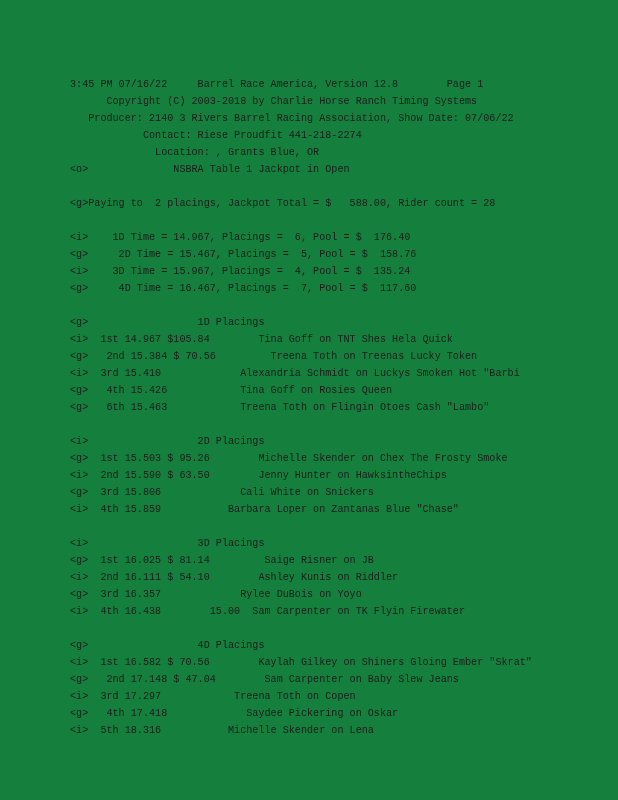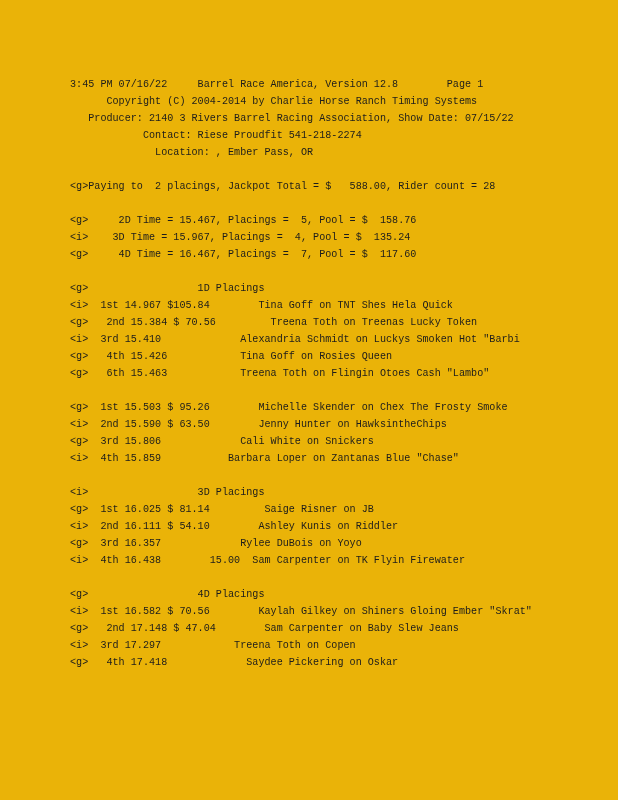--- a/index.html
+++ b/index.html
@@ -16,21 +16,21 @@
     font-family: "Liberation Sans", sans-serif;
     color: #1a1a1a;
   }
 
   .page {
     position: absolute;
     left: 0;
     top: 0;
     width: 618px;
     height: 800px;
-    background: #eab308;
+    background: #15803d;
   }
 
   .report {
     position: absolute;
     left: 70px;
     top: 76px;
     width: 500px;
   }
 
   
@@ -46,48 +46,52 @@
   .line.blank {
     color: transparent;
   }
 </style>
 </head>
 <body>
 
 <div class="page">
   <div class="report" id="report-body">
       <div class="line">3:45 PM 07/16/22     Barrel Race America, Version 12.8        Page 1</div>
-      <div class="line">      Copyright (C) 2004-2014 by Charlie Horse Ranch Timing Systems</div>
-      <div class="line">   Producer: 2140 3 Rivers Barrel Racing Association, Show Date: 07/15/22</div>
-      <div class="line">            Contact: Riese Proudfit 541-218-2274</div>
-      <div class="line">              Location: , Ember Pass, OR</div>
+      <div class="line">      Copyright (C) 2003-2018 by Charlie Horse Ranch Timing Systems</div>
+      <div class="line">   Producer: 2140 3 Rivers Barrel Racing Association, Show Date: 07/06/22</div>
+      <div class="line">            Contact: Riese Proudfit 441-218-2274</div>
+      <div class="line">              Location: , Grants Blue, OR</div>
+      <div class="line">&lt;o&gt;              NSBRA Table 1 Jackpot in Open</div>
       <div class="line blank"></div>
       <div class="line">&lt;g&gt;Paying to  2 placings, Jackpot Total = $   588.00, Rider count = 28</div>
       <div class="line blank"></div>
+      <div class="line">&lt;i&gt;    1D Time = 14.967, Placings =  6, Pool = $  176.40</div>
       <div class="line">&lt;g&gt;     2D Time = 15.467, Placings =  5, Pool = $  158.76</div>
       <div class="line">&lt;i&gt;    3D Time = 15.967, Placings =  4, Pool = $  135.24</div>
       <div class="line">&lt;g&gt;     4D Time = 16.467, Placings =  7, Pool = $  117.60</div>
       <div class="line blank"></div>
       <div class="line">&lt;g&gt;                  1D Placings</div>
       <div class="line">&lt;i&gt;  1st 14.967 $105.84        Tina Goff on TNT Shes Hela Quick</div>
       <div class="line">&lt;g&gt;   2nd 15.384 $ 70.56         Treena Toth on Treenas Lucky Token</div>
       <div class="line">&lt;i&gt;  3rd 15.410             Alexandria Schmidt on Luckys Smoken Hot "Barbi</div>
       <div class="line">&lt;g&gt;   4th 15.426            Tina Goff on Rosies Queen</div>
       <div class="line">&lt;g&gt;   6th 15.463            Treena Toth on Flingin Otoes Cash "Lambo"</div>
       <div class="line blank"></div>
+      <div class="line">&lt;i&gt;                  2D Placings</div>
       <div class="line">&lt;g&gt;  1st 15.503 $ 95.26        Michelle Skender on Chex The Frosty Smoke</div>
       <div class="line">&lt;i&gt;  2nd 15.590 $ 63.50        Jenny Hunter on HawksintheChips</div>
       <div class="line">&lt;g&gt;  3rd 15.806             Cali White on Snickers</div>
       <div class="line">&lt;i&gt;  4th 15.859           Barbara Loper on Zantanas Blue "Chase"</div>
       <div class="line blank"></div>
       <div class="line">&lt;i&gt;                  3D Placings</div>
       <div class="line">&lt;g&gt;  1st 16.025 $ 81.14         Saige Risner on JB</div>
       <div class="line">&lt;i&gt;  2nd 16.111 $ 54.10        Ashley Kunis on Riddler</div>
       <div class="line">&lt;g&gt;  3rd 16.357             Rylee DuBois on Yoyo</div>
       <div class="line">&lt;i&gt;  4th 16.438        15.00  Sam Carpenter on TK Flyin Firewater</div>
       <div class="line blank"></div>
       <div class="line">&lt;g&gt;                  4D Placings</div>
       <div class="line">&lt;i&gt;  1st 16.582 $ 70.56        Kaylah Gilkey on Shiners Gloing Ember "Skrat"</div>
       <div class="line">&lt;g&gt;   2nd 17.148 $ 47.04        Sam Carpenter on Baby Slew Jeans</div>
       <div class="line">&lt;i&gt;  3rd 17.297            Treena Toth on Copen</div>
       <div class="line">&lt;g&gt;   4th 17.418             Saydee Pickering on Oskar</div>
+      <div class="line">&lt;i&gt;  5th 18.316           Michelle Skender on Lena</div>
     </div>
 </div>
 
 </body></html>

